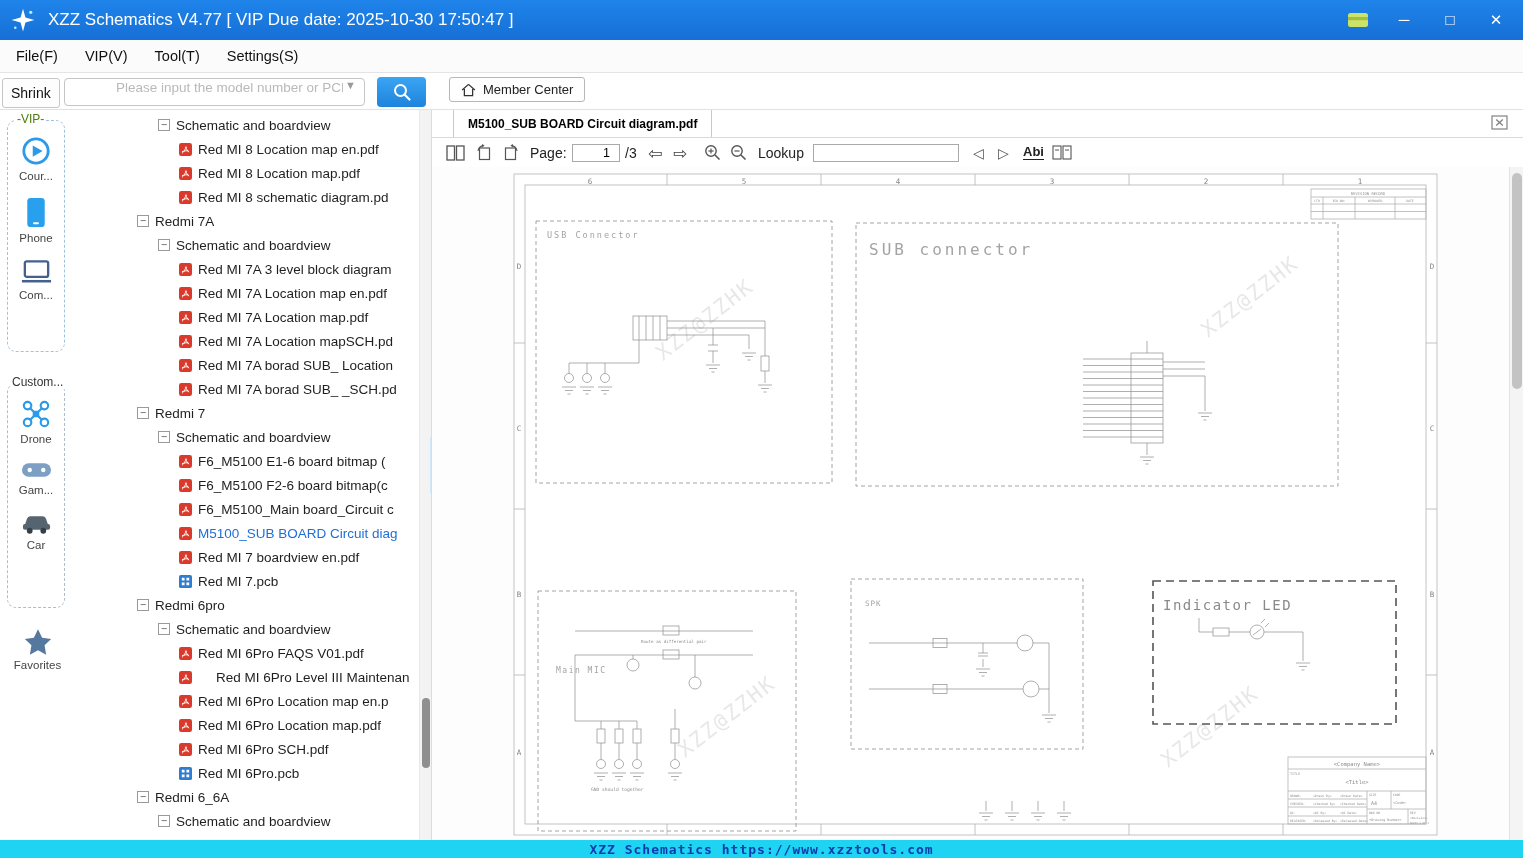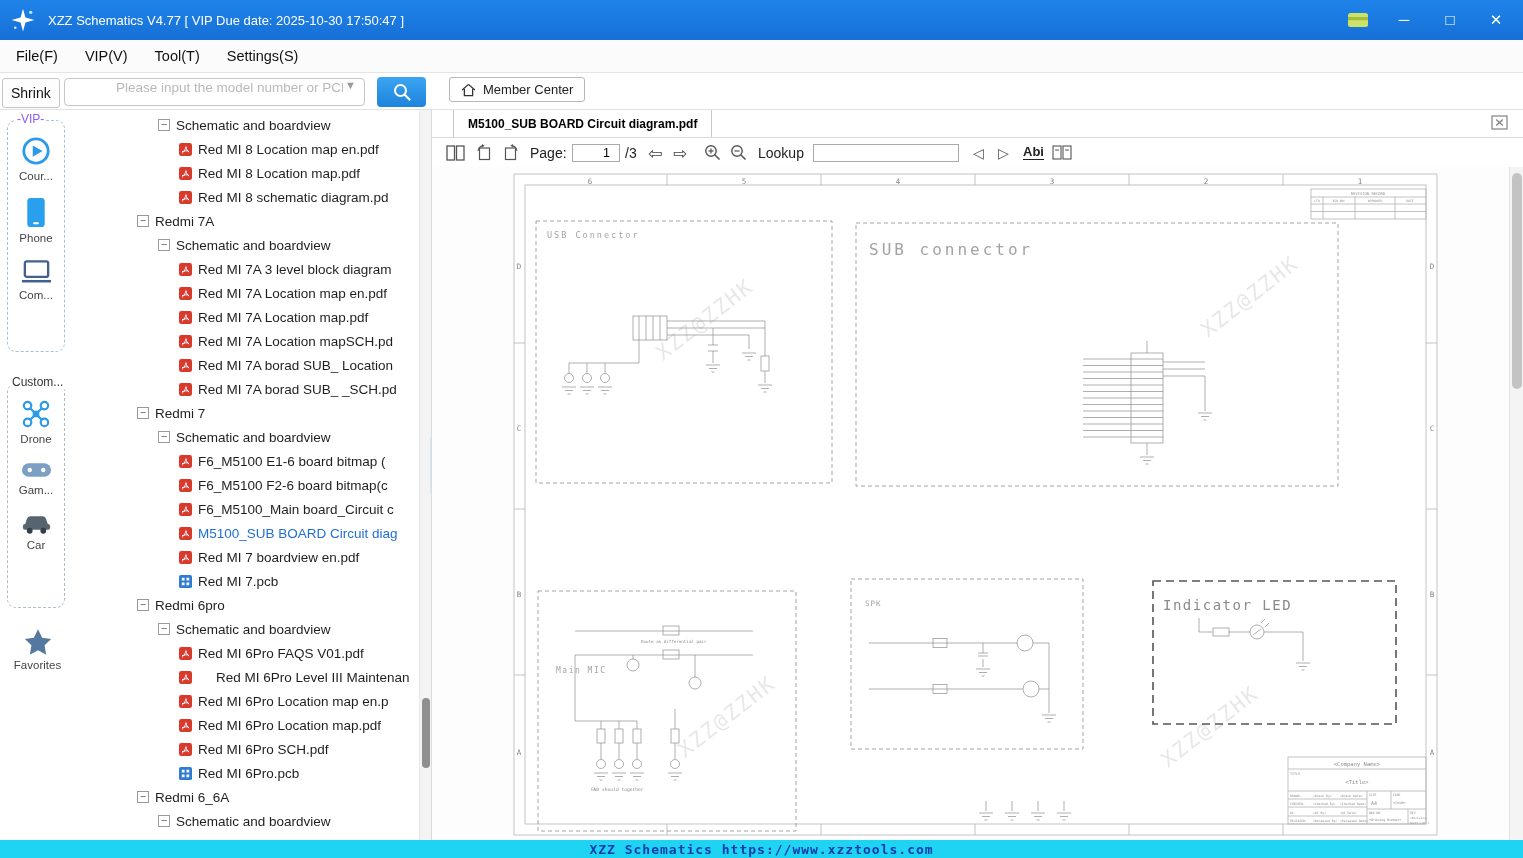--- a/index.html
+++ b/index.html
@@ -5,21 +5,21 @@
   html,body{margin:0;padding:0;}
   body{
     width:1523px;height:858px;position:relative;overflow:hidden;
     font-family:"Liberation Sans", sans-serif;background:#fff;
     -webkit-font-smoothing:antialiased;
   }
   
   .titlebar{position:absolute;left:0;top:0;width:100%;height:40px;
     background:linear-gradient(#1f84ea,#166fd6);display:flex;align-items:center;}
   .titlebar .logo{margin-left:10px;flex:none;}
-  .titlebar .wtitle{color:#fff;font-size:13px;margin-left:12px;white-space:nowrap;}
+  .titlebar .wtitle{color:#fff;font-size:17px;margin-left:12px;white-space:nowrap;}
   .wincontrols{margin-left:auto;margin-right:16px;display:flex;align-items:center;gap:24px;}
   .winbtn{color:#fff;font-size:15px;width:22px;text-align:center;cursor:pointer;line-height:22px;}
   
   .menubar{position:absolute;left:0;top:40px;width:100%;height:33px;background:#fbfbfb;
     border-bottom:1px solid #e4e4e4;display:flex;align-items:center;gap:27px;padding-left:16px;box-sizing:border-box;
     font-size:14.5px;color:#101010;}
   .menuitem{cursor:pointer;text-align:right;}
   
   .headerband{position:absolute;left:0;top:74px;width:100%;height:36px;background:#fff;border-bottom:1px solid #e2e2e2;box-sizing:border-box;}
   .shrinkbtn{position:absolute;left:2px;top:4px;height:28px;padding:0 8px;background:#fdfdfd;border:1px solid #c6c6c6;
@@ -32,21 +32,21 @@
   .searchbtn{position:absolute;left:377px;top:3px;width:49px;height:30px;border:none;border-radius:4px;
     background:linear-gradient(#3ba5f2,#1e83dc);display:flex;align-items:center;justify-content:center;cursor:pointer;}
   .memberbtn{position:absolute;left:449px;top:3px;height:25px;padding:0 11px;border:1px solid #b7b7b7;border-radius:3px;
     background:#fefefe;display:flex;align-items:center;gap:7px;font-size:13px;color:#222;cursor:pointer;box-sizing:border-box;}
   
   .sidebar{position:absolute;left:0;top:110px;width:75px;height:730px;background:#fff;}
   .dashgroup{position:absolute;left:7px;width:58px;border:1.5px dashed #9fc2dd;border-radius:9px;box-sizing:border-box;}
   .vipbox{top:10px;height:232px;}
   .custombox{top:273px;height:225px;border-color:#aebdc9;}
   .grouplabel{position:absolute;top:-9px;left:7px;background:#fff;font-size:12px;padding:0 2px;white-space:nowrap;}
-  .viplabel{color:#8b5cf6;}
+  .viplabel{color:#4d7c0f;}
   .customlabel{color:#333;left:2px;}
   .sitem{display:flex;flex-direction:column;align-items:center;gap:4px;margin-top:15px;cursor:pointer;}
   .slabel{font-size:11.5px;color:#444;}
   .favitem{position:absolute;left:0;top:518px;width:75px;display:flex;flex-direction:column;align-items:center;gap:4px;cursor:pointer;}
   
   .treepanel{position:absolute;left:75px;top:110px;width:344px;height:730px;overflow:hidden;background:#fff;padding-top:3px;box-sizing:border-box;}
   .trow{height:24px;display:flex;align-items:center;gap:6px;white-space:nowrap;overflow:hidden;font-size:13.5px;color:#1f1f1f;cursor:pointer;box-sizing:border-box;}
   .trow .tico{flex:none;}
   .fold{width:12px;height:12px;border:1px solid #9a9a9a;color:#666;font-size:10px;line-height:10px;text-align:center;
     background:#fff;box-sizing:border-box;font-family:"DejaVu Sans Mono",monospace;cursor:pointer;}

